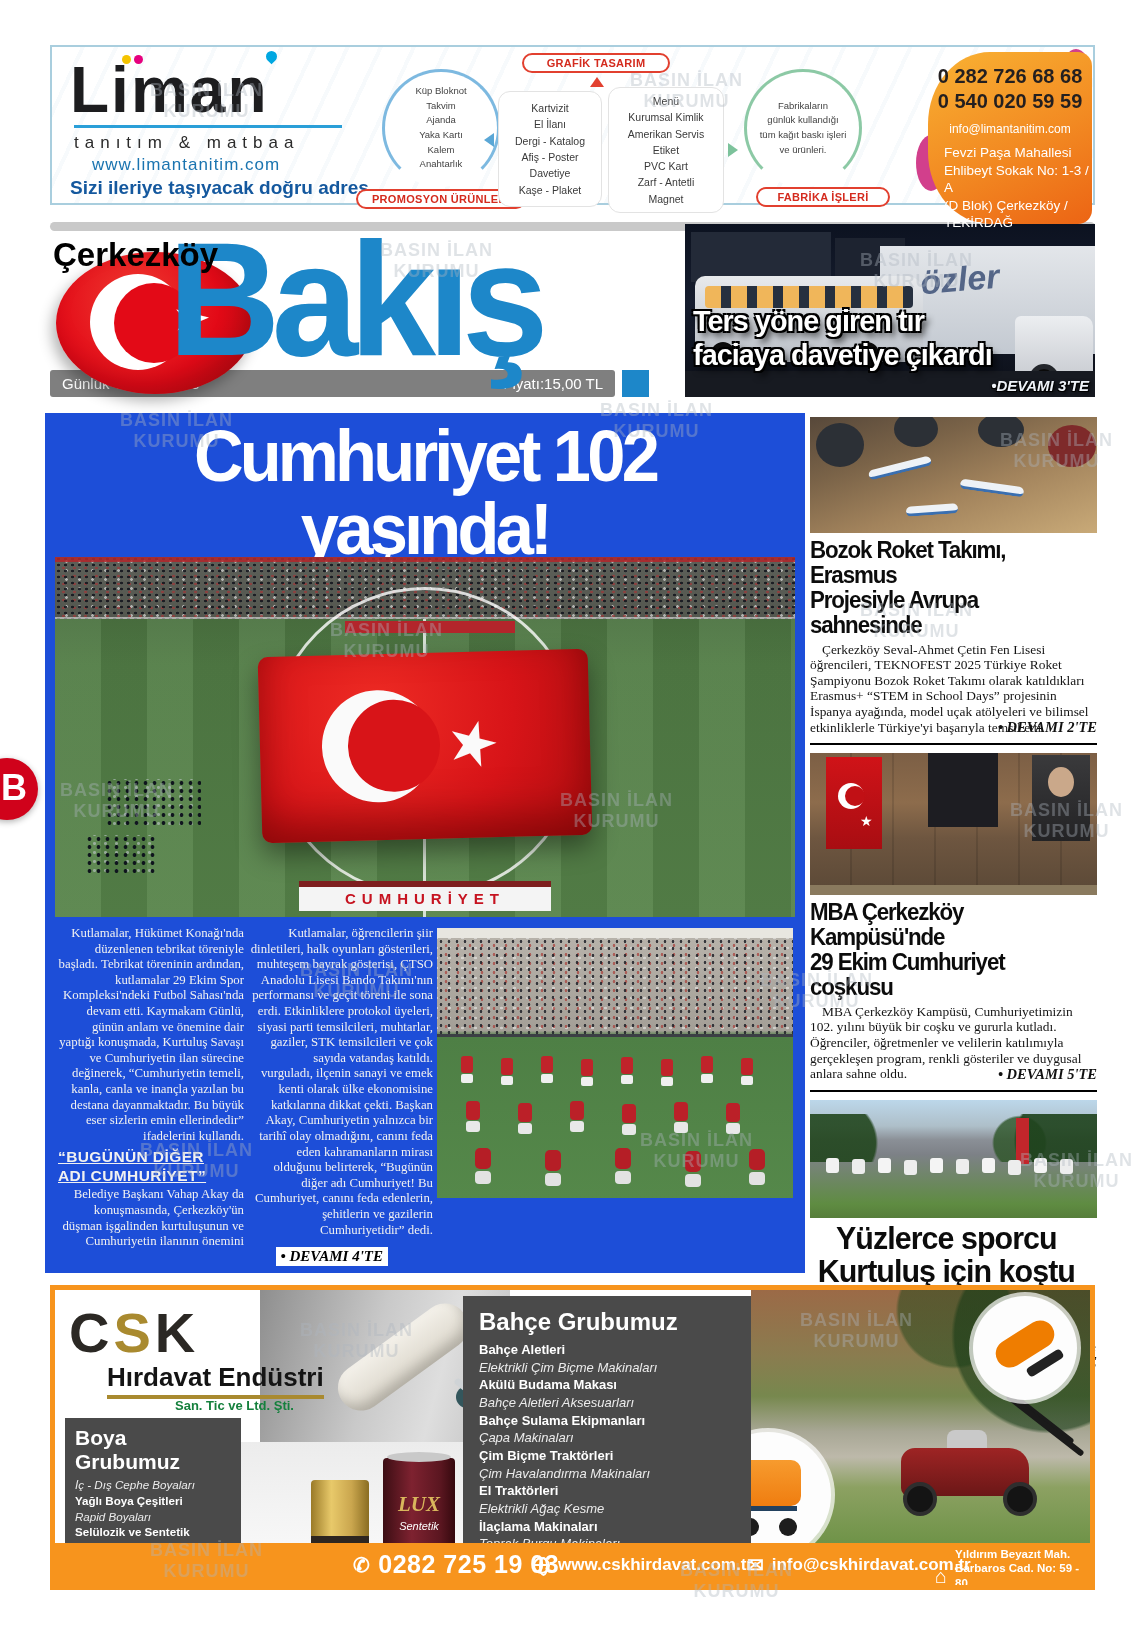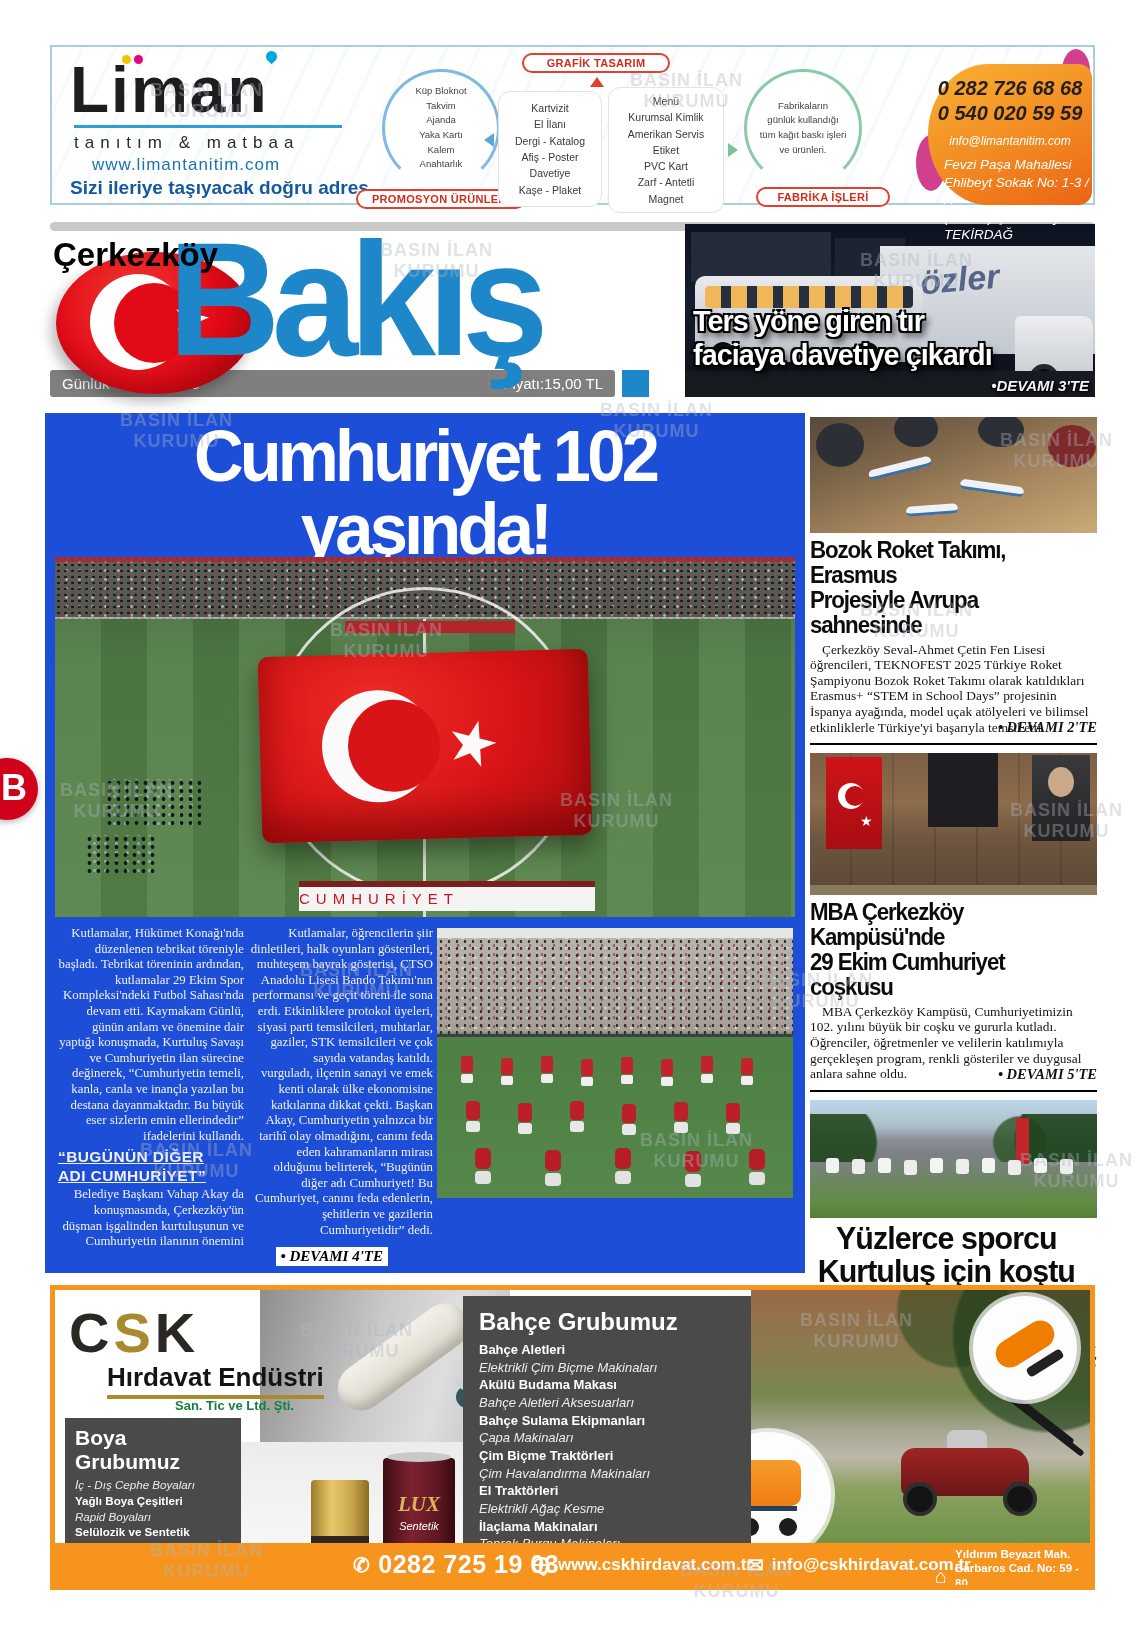--- a/index.html
+++ b/index.html
@@ -28,24 +28,24 @@
     font-size:17px; letter-spacing:6px; color:#2b2b2b; }
   .liman-web { left:40px; top:108px; font-size:17px; color:#1a74b0; letter-spacing:1px; }
   .liman-slogan { left:18px; top:130px; font-size:19px; font-weight:800; color:#14589e; }
   .bubble { border-radius:50%; background:#fff; display:flex; align-items:center; justify-content:center;
     text-align:center; font-size:9.5px; line-height:1.55; color:#444; }
   .pill { border:2px solid #e2402f; border-radius:14px; background:#fff; color:#d42b1e;
     font-size:11px; font-weight:800; text-align:center; padding:2px 0; letter-spacing:.3px; }
   .listbox { border:1.5px solid #e3e3e3; border-radius:12px; background:#fff; text-align:center;
     font-size:10.5px; line-height:1.55; color:#3a3a3a; display:flex; align-items:center; justify-content:center; }
   .tri { width:0; height:0; position:absolute; }
-  .liman-blob { left:876px; top:17px; width:164px; height:141px;
+  .liman-blob { left:876px; top:5px; width:164px; height:172px;
     background:linear-gradient(155deg,#f9b233 0%,#f28a22 55%,#ec6414 100%);
     border-radius:62px 14px 14px 62px / 72px 14px 14px 72px; z-index:2;
-    text-align:center; color:#fff;font-style:italic; }
+    text-align:center; color:#fff; }
   .magenta { background:#d23f8c; border-radius:50%; z-index:1; }
   .liman-phone { font-size:20px; font-weight:800; color:#231f20; line-height:1.25; padding-top:12px; }
   .liman-mail { font-size:12px; margin-top:8px; font-weight:400; }
   .liman-addr { font-size:13.5px; line-height:1.3; margin-top:8px; text-align:left; padding-left:16px; }
 
   
   .topbar { left:50px; top:222px; width:1045px; height:9px; background:#c9c9c9; border-radius:5px; }
   .region { left:53px; top:236px; font-size:33px; font-weight:700; color:#000; z-index:3; }
   .flag { left:56px; top:252px; width:198px; height:142px; border-radius:50%;
     background:radial-gradient(circle at 40% 35%, #ef3b31 0%, #e30a17 55%, #c00910 100%);
@@ -95,22 +95,22 @@
   .centercircle { position:absolute; left:215px; top:30px; width:310px; height:310px; border-radius:50%;
     border:3px solid rgba(255,255,255,.8); }
   .walkway { position:absolute; left:290px; top:64px; width:170px; height:12px; background:#b3252b; }
   .bigflag { position:absolute; left:205px; top:96px; width:330px; height:186px; border-radius:10px;
     transform:rotate(-1.5deg);
     background:radial-gradient(circle at 35% 30%, #ee2b24 0%, #d81418 55%, #b00d10 100%);
     box-shadow:inset 0 -20px 42px rgba(90,0,0,.55), 0 12px 26px rgba(0,0,0,.4); }
   .bigcrescent-w { position:absolute; left:62px; top:36px; width:112px; height:112px; border-radius:50%; background:#fafafa; }
   .bigcrescent-r { position:absolute; left:88px; top:46px; width:92px; height:92px; border-radius:50%; background:#d81418; }
   .bigstar { position:absolute; left:186px; top:56px; font-size:60px; color:#fafafa; transform:rotate(16deg); }
-  .cumh-banner { position:absolute; left:244px; top:330px; width:296px; height:24px; background:#f4f4f4;
-    box-shadow:0 -6px 0 #7e1f1f; font-size:15px; font-weight:400;
+  .cumh-banner { position:absolute; left:244px; top:330px; width:252px; height:24px; background:#f4f4f4;
+    box-shadow:0 -6px 0 #7e1f1f; text-align:center; font-size:15px; font-weight:700;
     letter-spacing:6px; color:#c61320; line-height:24px; }
   .bandgroup { position:absolute; background:
       radial-gradient(circle 2.2px, rgba(10,14,26,.95) 0 1.6px, transparent 2.2px) 0 0/9px 8px,
       radial-gradient(circle 1.8px, rgba(200,205,215,.55) 0 1.2px, transparent 1.8px) 4px 4px/11px 9px; }
   .bodycol { position:absolute; top:513px; width:186px; font-family:"Liberation Serif",serif;
     font-size:12.8px; line-height:1.22; color:#f1f1f1; }
   .bodycol p { text-indent:12px;text-align:right; }
   .colsub { font-family:"Liberation Sans",sans-serif; font-size:15.5px; font-weight:800;
     letter-spacing:.4px; text-decoration:underline; line-height:1.25; margin:2px 0; }
   .inphoto { position:absolute; left:392px; top:515px; width:356px; height:270px; overflow:hidden;

